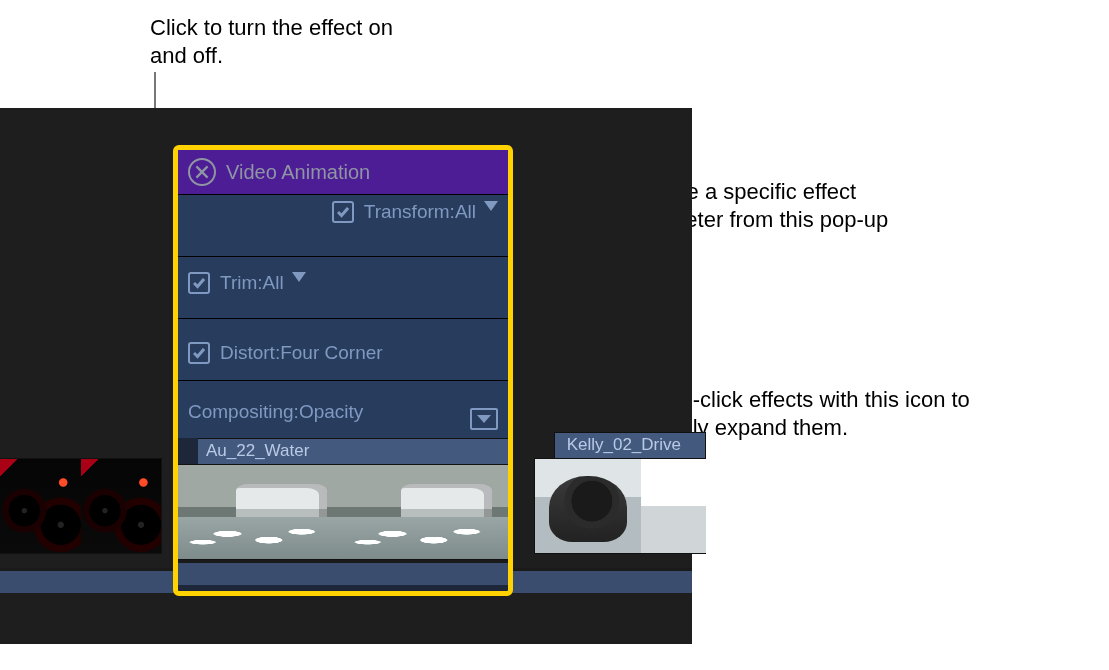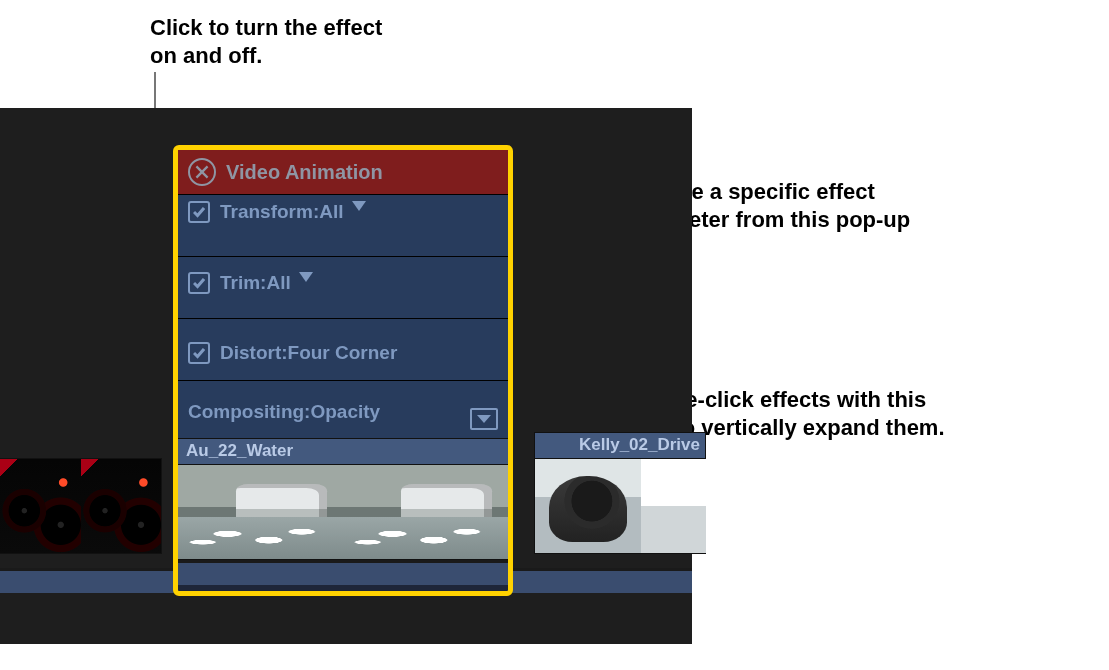--- a/index.html
+++ b/index.html
@@ -8,21 +8,20 @@
     width: 1109px;
     height: 670px;
     background: #fff;
     font-family: -apple-system, "Helvetica Neue", Arial, sans-serif;
     overflow: hidden;
   }
   .stage {
     position: relative;
     width: 1109px;
     height: 653px;
-    font-weight: bold;
   }
 
   
   .workspace {
     position: absolute;
     left: 0px;
     top: 108px;
     width: 692px;
     height: 536px;
     background: #1e1e1e;
@@ -60,21 +59,21 @@
     top: 145px;
     width: 340px;
     height: 451px;
     border: 5px solid #ffd200;
     border-radius: 6px;
     box-sizing: border-box;
     background: #1e2639;
   }
   .panel-header {
     height: 44px;
-    background: #7f1d1d;
+    background: #4c1d95;
     display: flex;
     align-items: center;
     padding: 0 10px 0 10px;
     color: #8f95a3;
     font-size: 20px;
   }
   .panel-header .close-circle {
     width: 24px; height: 24px;
     border: 2px solid #8f95a3;
     border-radius: 50%;
@@ -125,26 +124,27 @@
 
   .clip {
     position: absolute;
     box-sizing: border-box;
   }
   .clip-label {
     background: #43597e;
     color: #b9cae6;
     font-size: 17px;
     height: 26px;
-    padding: 2px 5px 0 8px;
+    padding: 2px 24px 0 8px;
     border: 1px solid #111;
     border-bottom: none;
     box-sizing: border-box;
     white-space: nowrap;
     overflow: hidden;
+    margin-left: 20px;
   }
   .filmstrip {
     height: 96px;
     border: 1px solid #111;
     box-sizing: border-box;
     display: flex;
     overflow: hidden;
   }
   .audio-lane {
     position: absolute;
@@ -257,21 +257,21 @@
       <div class="panel-header">
         <span class="close-circle">
           <svg viewBox="0 0 10 10">
               <line x1="1" y1="1" x2="9" y2="9" stroke="#8f95a3" stroke-width="1.6"></line>
               <line x1="9" y1="1" x2="1" y2="9" stroke="#8f95a3" stroke-width="1.6"></line>
             </svg>
         </span>
         <span>Video Animation</span>
       </div>
 
-      <div class="eff-row" style="align-items:flex-start; padding-top:6px;">
+      <div class="eff-row" style="align-items:flex-start; padding-top:6px;justify-content:flex-end;">
         <span class="check">
           <svg viewBox="0 0 12 12">
               <polyline points="1,6 4.5,9.5 11,2"></polyline>
             </svg>
         </span>
         <span>Transform:All</span>
         <span class="chev">
           <svg viewBox="0 0 14 10">
               <polygon points="0,0 14,0 7,10"></polygon>
             </svg>

